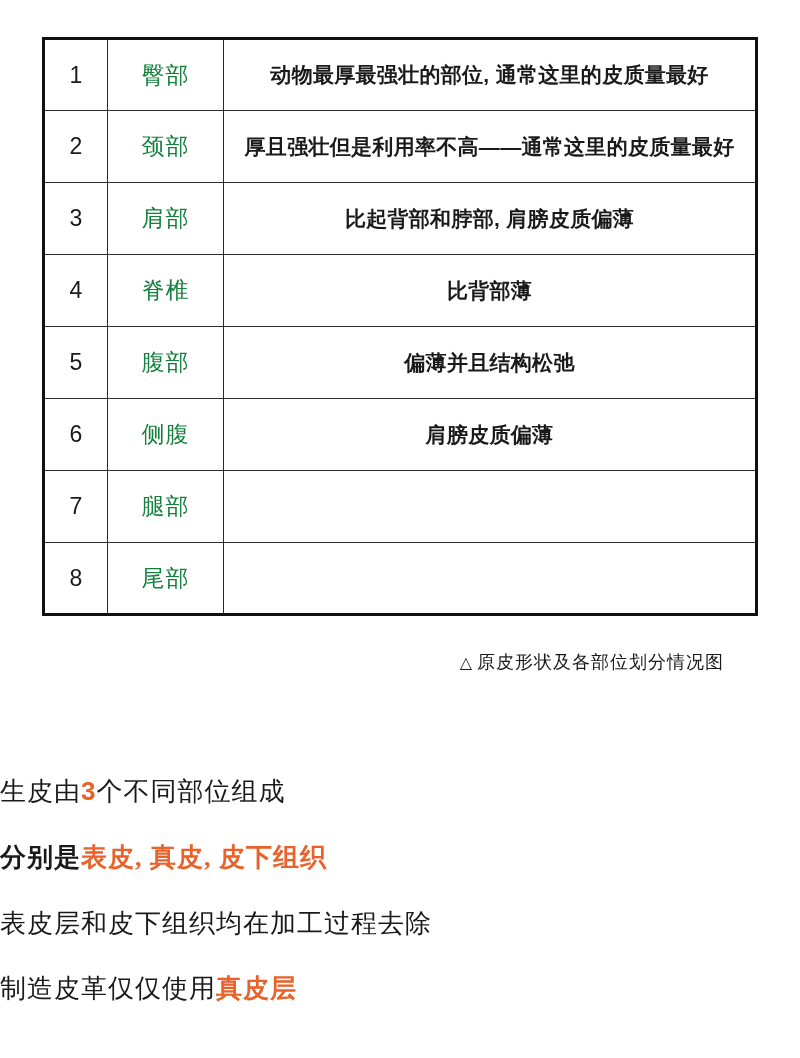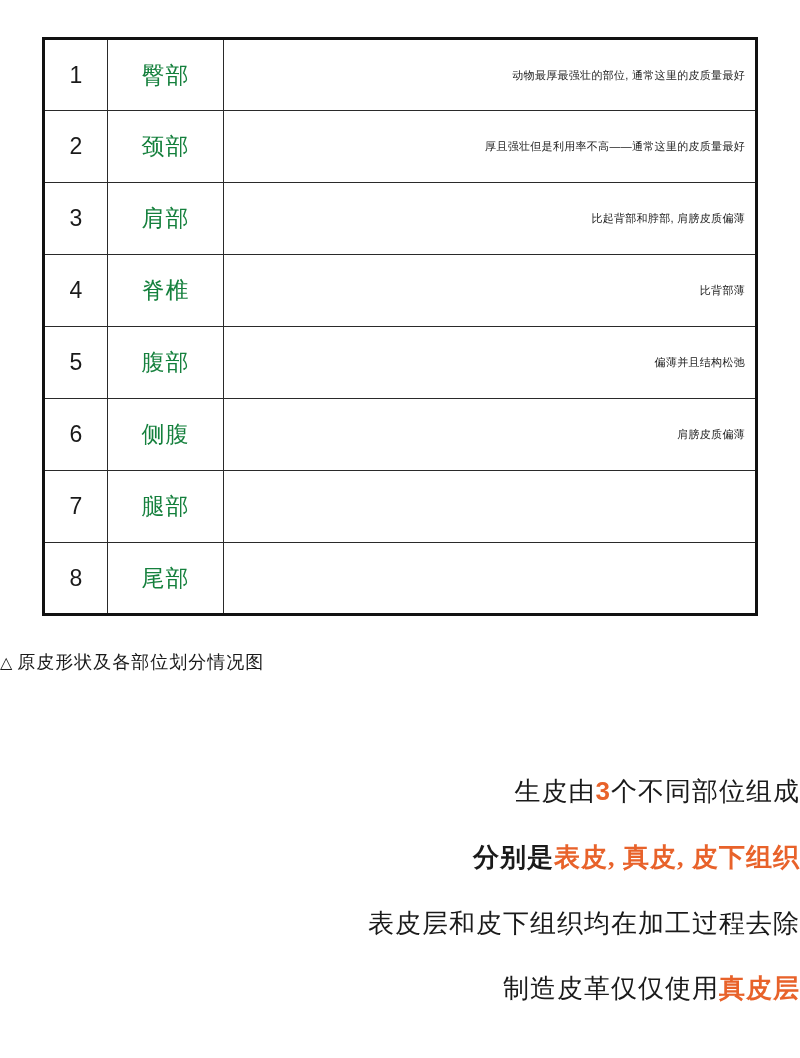--- a/index.html
+++ b/index.html
@@ -46,50 +46,51 @@
     font-weight: 400;
   }
   td.col-name {
     width: 116px;
     text-align: center;
     font-size: 23px;
     color: #15803d;
     letter-spacing: 1px;
   }
   td.col-desc {
-    text-align: right;
-    font-size: 11px;
+    text-align: center;
+    font-size: 21px;
     color: #1a1a1a;
     padding-left: 16px;
     letter-spacing: 0.3px;
+    font-weight: bold;
   }
 
   
   .caption {
     position: absolute;
     top: 650px;
     left: 0;
     width: 724px;
-    text-align: left;
+    text-align: right;
     font-size: 18px;
     color: #1a1a1a;
     letter-spacing: 1px;
   }
   .caption .tri {
     font-size: 16px;
     margin-right: 4px;
   }
 
   
   .statements {
     position: absolute;
     top: 775px;
     left: 0;
     width: 800px;
-    text-align: right;
+    text-align: left;
   }
   .stmt {
     font-size: 26px;
     color: #1a1a1a;
     letter-spacing: 1px;
     margin-bottom: 32px;
     line-height: 1.3;
   }
   .stmt:last-child { margin-bottom: 0; }
   .stmt .hl {

